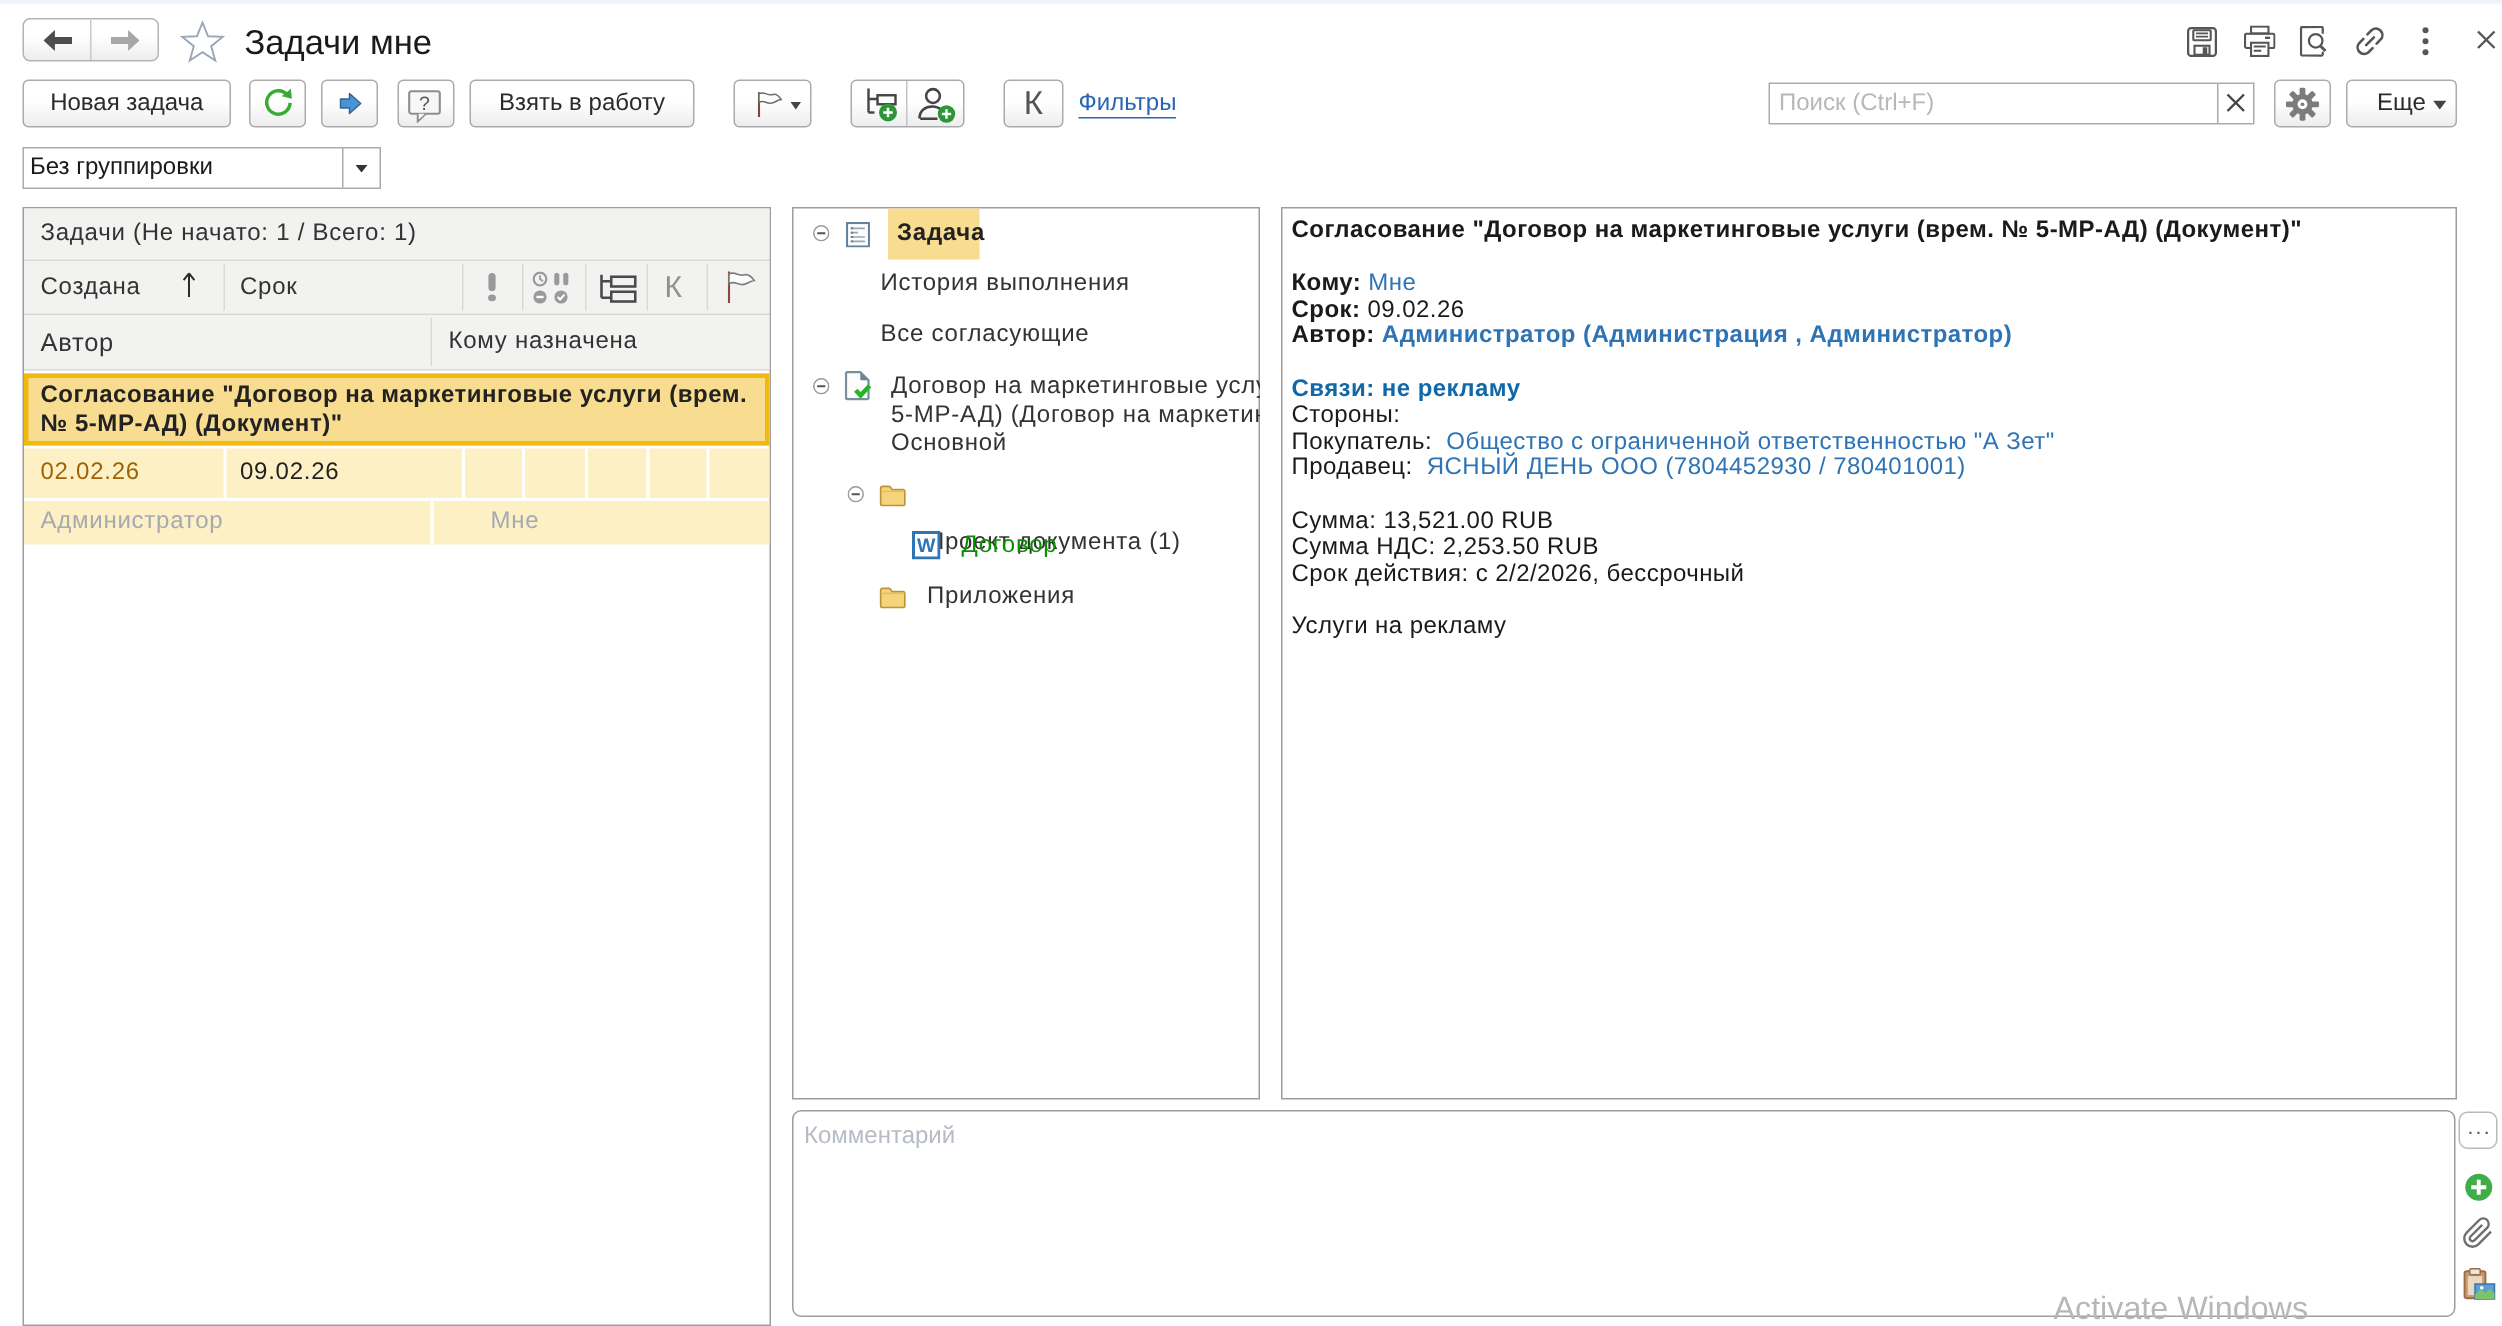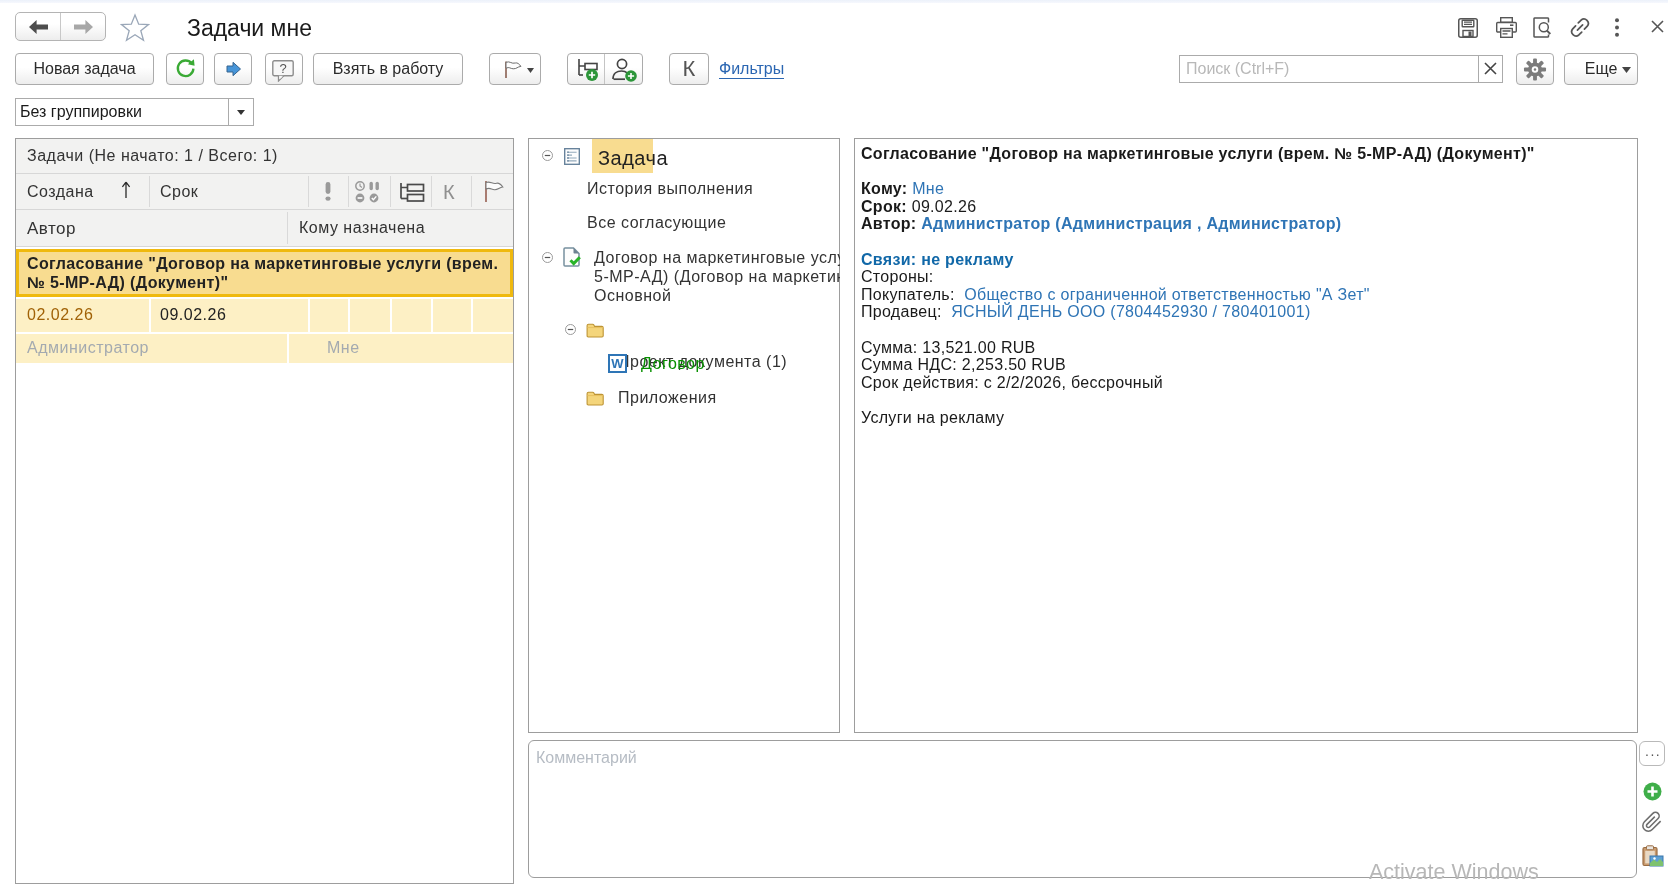--- a/index.html
+++ b/index.html
@@ -25,21 +25,21 @@
   <svg class="abs" style="left:29px;top:20px;" width="19" height="14" viewBox="0 0 19 14">
       <path d="M7.6 0 L7.6 4.6 L19 4.6 L19 9.4 L7.6 9.4 L7.6 14 L0 7 Z" fill="#4d4d4d"></path>
     </svg>
   <svg class="abs" style="left:74px;top:20px;" width="19" height="14" viewBox="0 0 19 14">
       <path d="M11.4 0 L11.4 4.6 L0 4.6 L0 9.4 L11.4 9.4 L11.4 14 L19 7 Z" fill="#a7a7a7"></path>
     </svg>
 
   <svg class="abs" style="left:120px;top:13px;" width="30" height="29" viewBox="0 0 30 29">
     <path d="M15 2 L18.7 11.2 L28.5 11.6 L20.8 17.8 L23.5 27.3 L15 21.8 L6.5 27.3 L9.2 17.8 L1.5 11.6 L11.3 11.2 Z" fill="none" stroke="#9aa7b8" stroke-width="1.3"></path>
   </svg>
-  <div class="abs" style="left:163px;top:15px;font-size:23px;color:#1a1a1a;margin-left:24px;">Задачи мне</div>
+  <div class="abs" style="left:163px;top:15px;font-size:23px;color:#1a1a1a;">Задачи мне</div>
 
   <svg class="abs" style="left:1458px;top:18px;" width="20" height="20" viewBox="0 0 20 20">
     <rect x="0.75" y="0.75" width="18.5" height="18.5" rx="2" fill="none" stroke="#565656" stroke-width="1.5"></rect>
     <rect x="4.2" y="2.2" width="11.6" height="6.6" rx="0.5" fill="none" stroke="#565656" stroke-width="1.4"></rect>
     <path d="M6 4.2 H14 M6 6.4 H14" stroke="#565656" stroke-width="1.2"></path>
     <rect x="5" y="12.5" width="10" height="6" fill="none" stroke="#565656" stroke-width="1.4"></rect>
     <rect x="10.5" y="13.5" width="3" height="4.6" fill="#565656"></rect>
   </svg>
 
   <svg class="abs" style="left:1496px;top:17px;" width="21" height="21" viewBox="0 0 21 21">
@@ -233,21 +233,21 @@
   <svg class="abs" style="left:542px;top:150px;" width="11" height="11" viewBox="0 0 11 11">
       <circle cx="5.5" cy="5.5" r="5" fill="none" stroke="#9a9a9a" stroke-width="1"></circle>
       <path d="M2.8 5.5 H8.2" stroke="#555" stroke-width="1.2"></path>
     </svg>
   <svg class="abs" style="left:564px;top:148px;" width="16" height="17" viewBox="0 0 16 17">
     <rect x="0.7" y="0.7" width="14.6" height="15.6" fill="#fdfdfd" stroke="#64809a" stroke-width="1.35"></rect>
     <path d="M3.2 4.2 H12.6 M3.2 7.1 H8 M3.2 10 H12.6 M3.2 12.9 H12.6" stroke="#93a9bb" stroke-width="1.15"></path>
     <path d="M3.2 4.2 H4.8 M3.2 7.1 H4.8 M3.2 10 H4.8 M3.2 12.9 H4.8" stroke="#64809a" stroke-width="1.3"></path>
   </svg>
   <div class="abs" style="left:592px;top:139px;width:61px;height:34px;background:#f8dc90;"></div>
-  <div class="abs" style="left:598px;top:147px;font-size:20px;letter-spacing:0.5px;color:#222;">Задача</div>
+  <div class="abs" style="left:598px;top:147px;font-size:16px;letter-spacing:0.5px;color:#222;font-weight:bold;">Задача</div>
   <div class="abs" style="left:587px;top:180px;font-size:16px;letter-spacing:0.5px;color:#333;">История выполнения</div>
   <div class="abs" style="left:587px;top:214px;font-size:16px;letter-spacing:0.5px;color:#333;">Все согласующие</div>
 
   <svg class="abs" style="left:542px;top:252px;" width="11" height="11" viewBox="0 0 11 11">
       <circle cx="5.5" cy="5.5" r="5" fill="none" stroke="#9a9a9a" stroke-width="1"></circle>
       <path d="M2.8 5.5 H8.2" stroke="#555" stroke-width="1.2"></path>
     </svg>
   <svg class="abs" style="left:563px;top:247px;" width="19" height="21" viewBox="0 0 19 21">
     <path d="M1 2 Q1 1 2 1 H10.5 L16 6.5 V18 Q16 19 15 19 H2 Q1 19 1 18 Z" fill="#fdfdfd" stroke="#77909f" stroke-width="1.5"></path>
     <path d="M10.5 1 L10.5 5.7 Q10.5 6.5 11.3 6.5 L16 6.5 Z" fill="#6e8292"></path>

